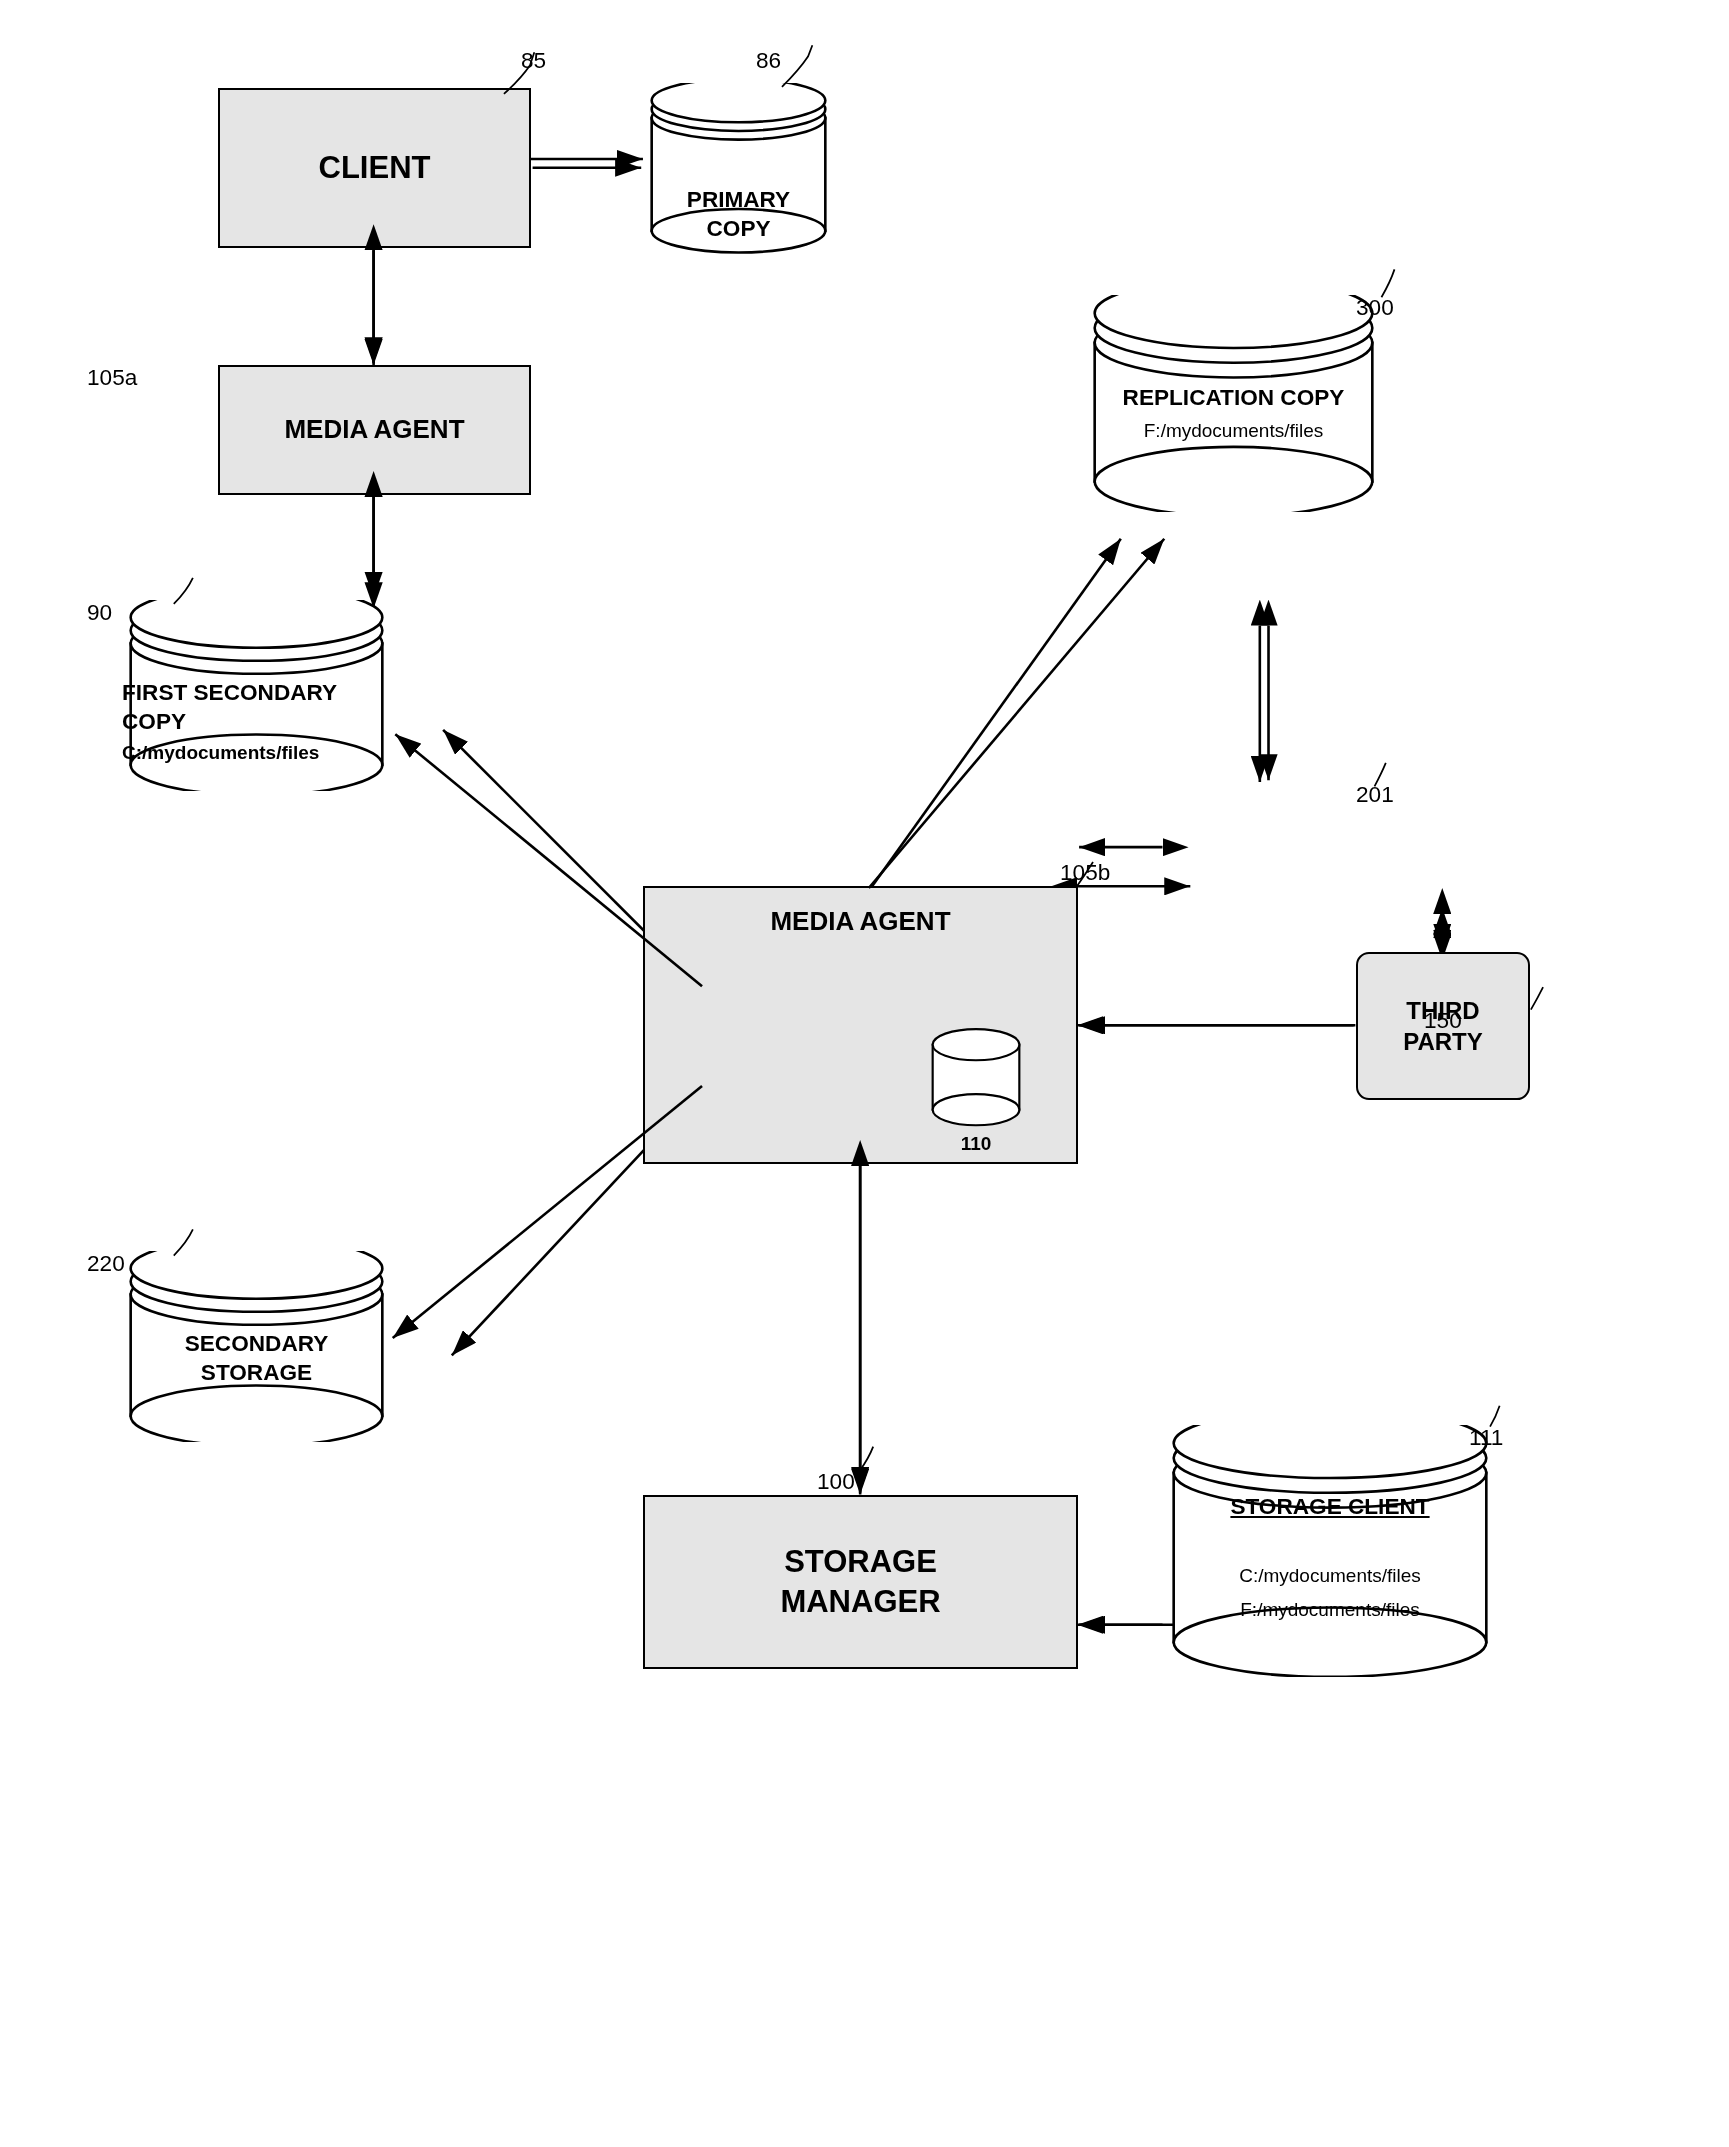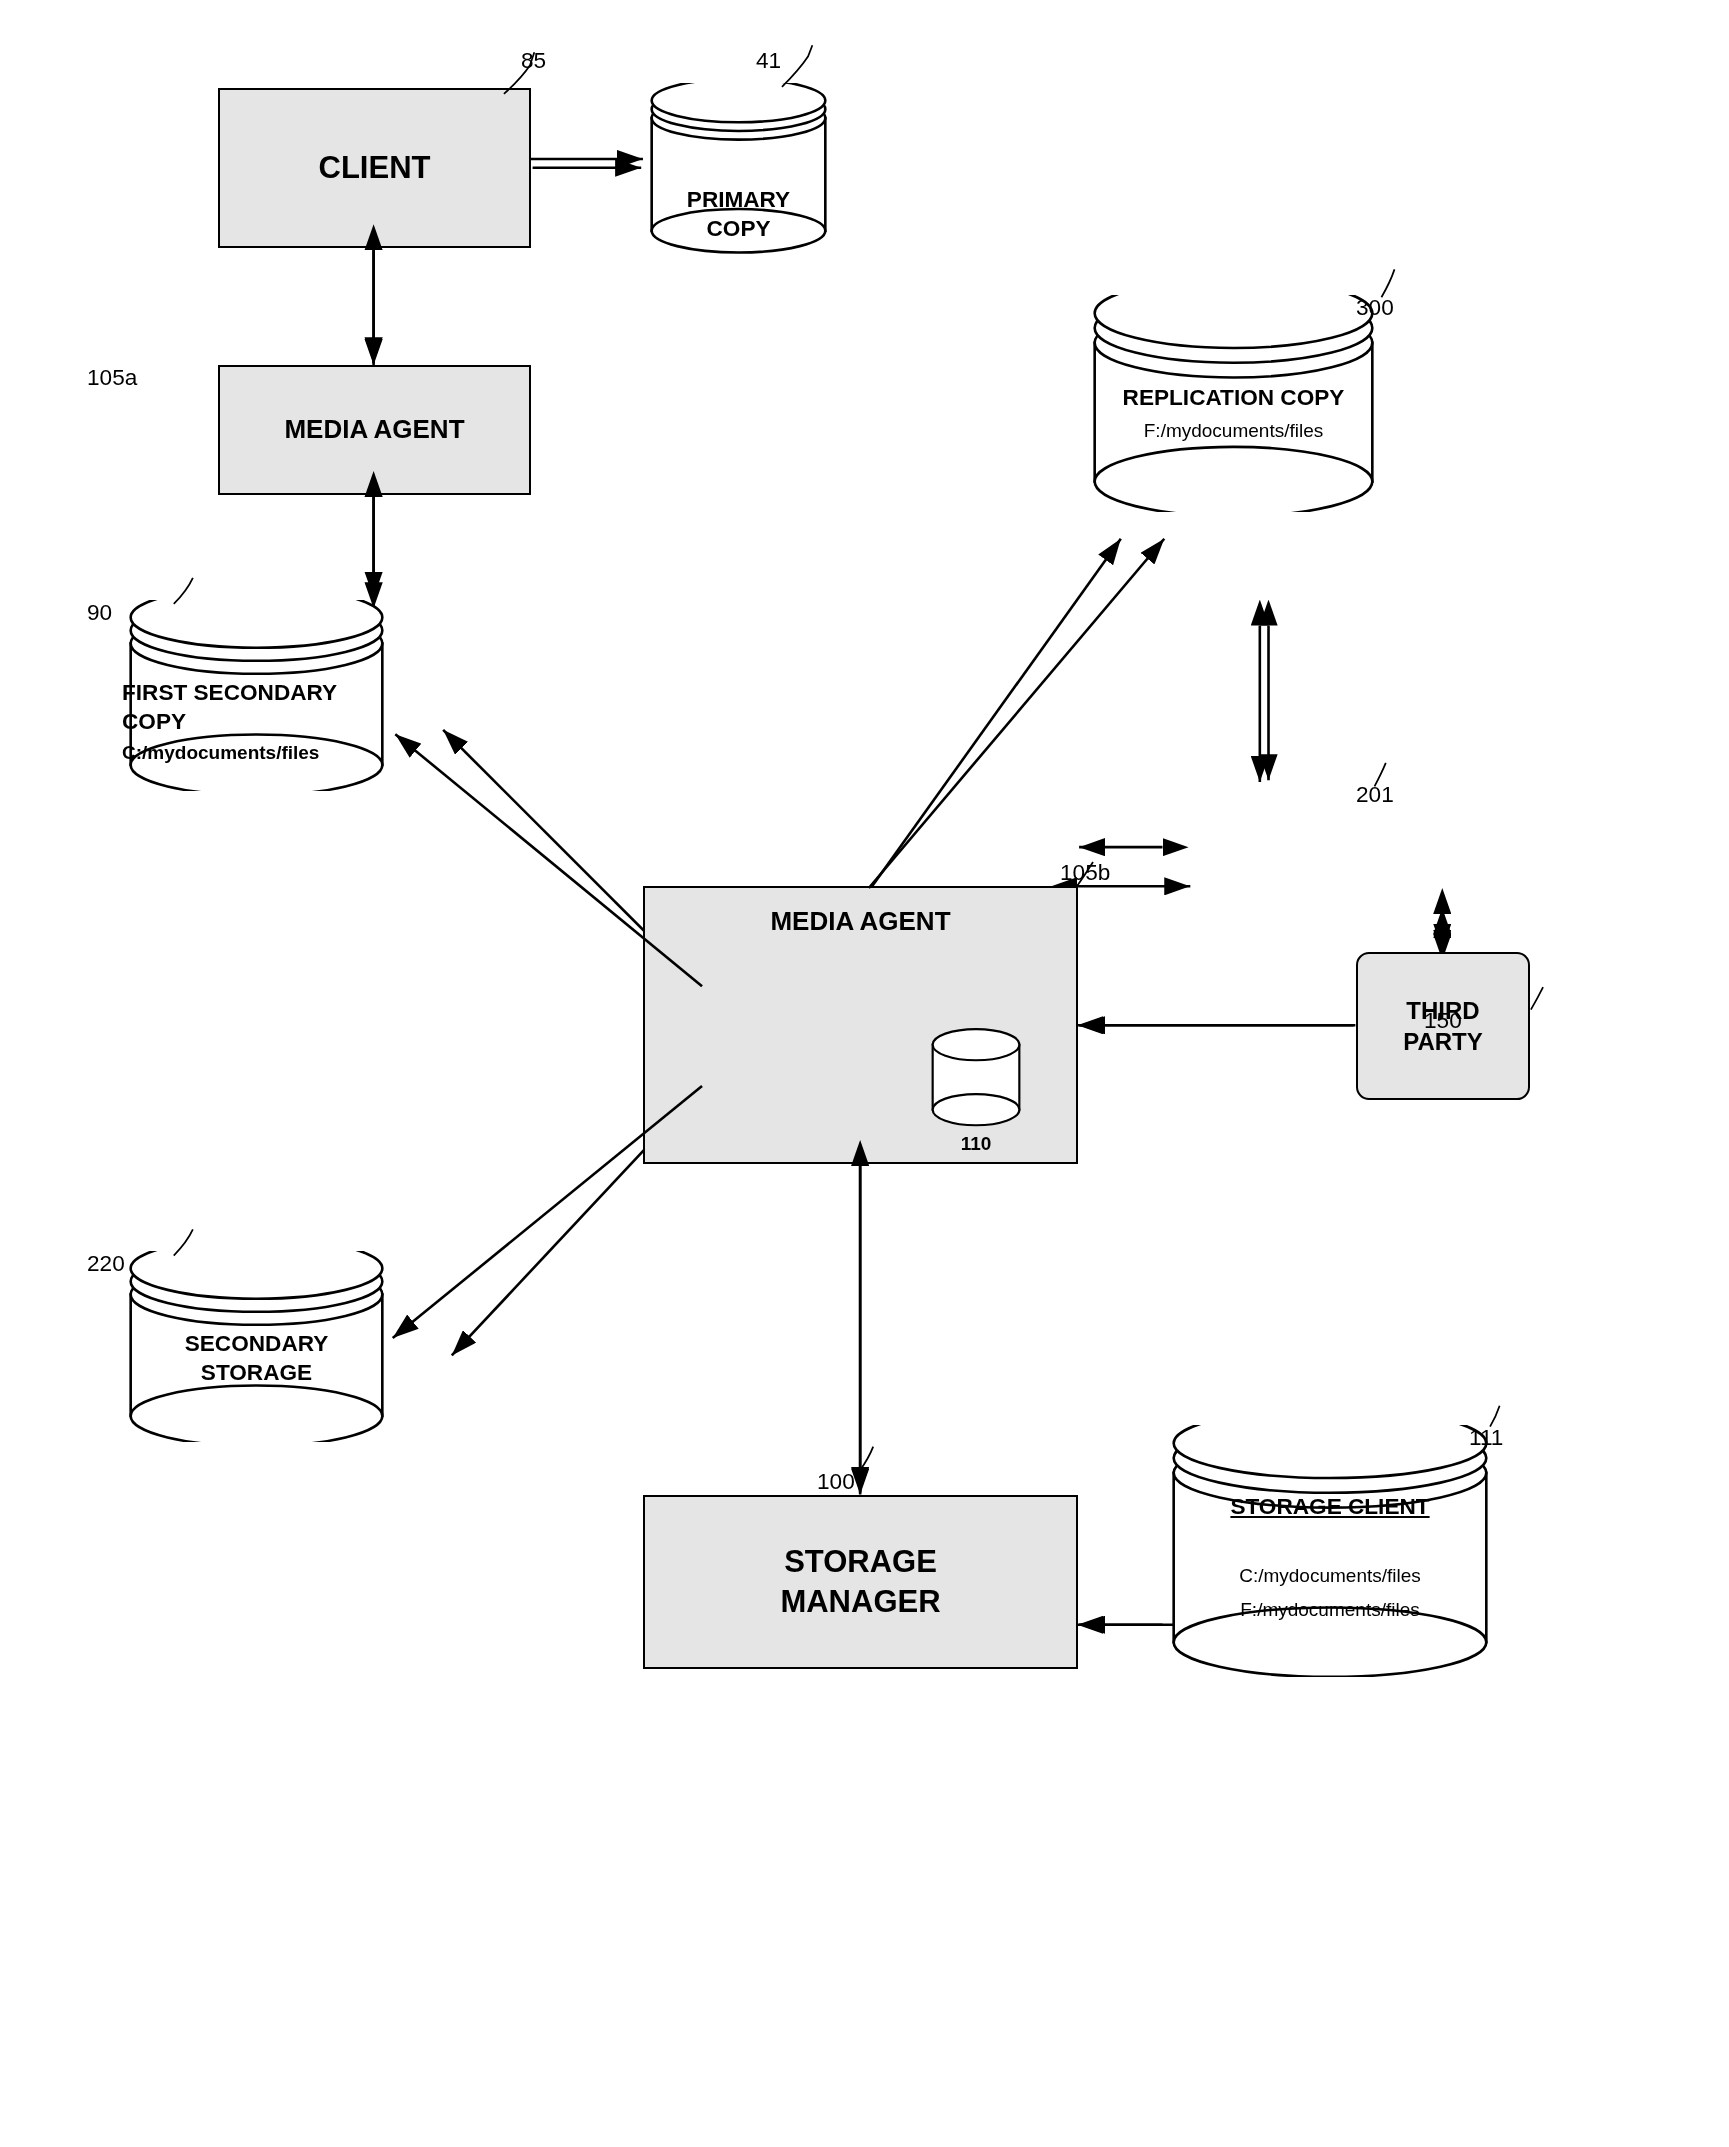--- a/index.html
+++ b/index.html
@@ -123,21 +123,21 @@
 
       <ellipse cx="110" cy="40" rx="100" ry="25" fill="white" stroke="#000" stroke-width="3"></ellipse>
 
       <ellipse cx="110" cy="170" rx="100" ry="25" fill="white" stroke="#000" stroke-width="3"></ellipse>
 
       <ellipse cx="110" cy="30" rx="100" ry="25" fill="white" stroke="#000" stroke-width="3"></ellipse>
       <ellipse cx="110" cy="20" rx="100" ry="25" fill="white" stroke="#000" stroke-width="3"></ellipse>
     </svg>
     <div class="cyl-label" style="position:absolute; top:78px; width:100%; text-align:center; font-size:22.6px; font-weight:bold; line-height:1.3;">PRIMARY<br>COPY</div>
   </div>
-  <div class="ref" style="left:756px; top:48px;">41</div>
+  <div class="ref" style="left:756px; top:48px;">86</div>
 
   <div class="box" style="left:218px; top:365px; width:313px; height:130px; font-size:26px;">
     <span>MEDIA AGENT</span>
   </div>
   <div class="ref" style="left:87px; top:365px;">105a</div>
 
   <div class="cylinder" style="left:122px; top:600px; width:269px; height:191px;">
     <svg width="269" height="191" viewBox="0 0 310 220">
       <rect x="10" y="50" width="290" height="140" fill="white" stroke="#000" stroke-width="3"></rect>
       <ellipse cx="155" cy="50" rx="145" ry="35" fill="white" stroke="#000" stroke-width="3"></ellipse>

